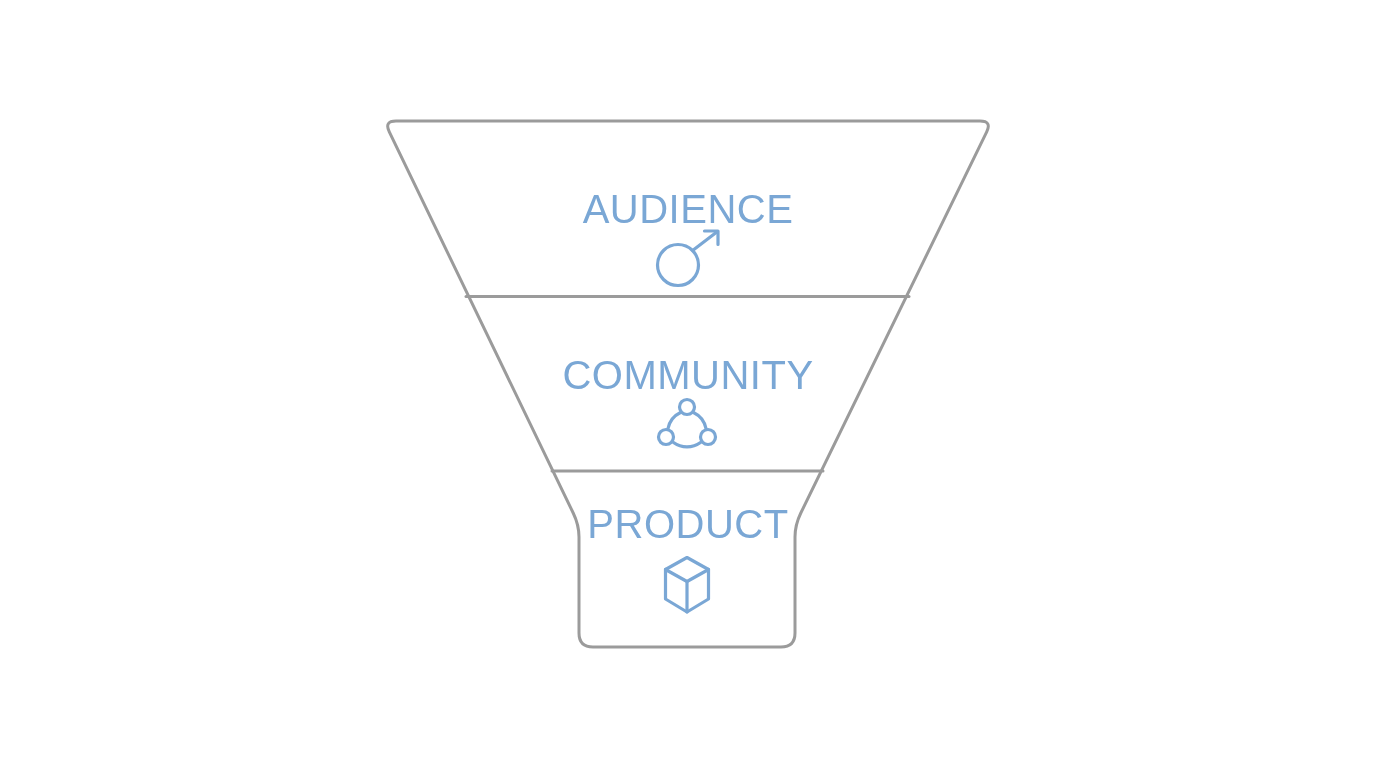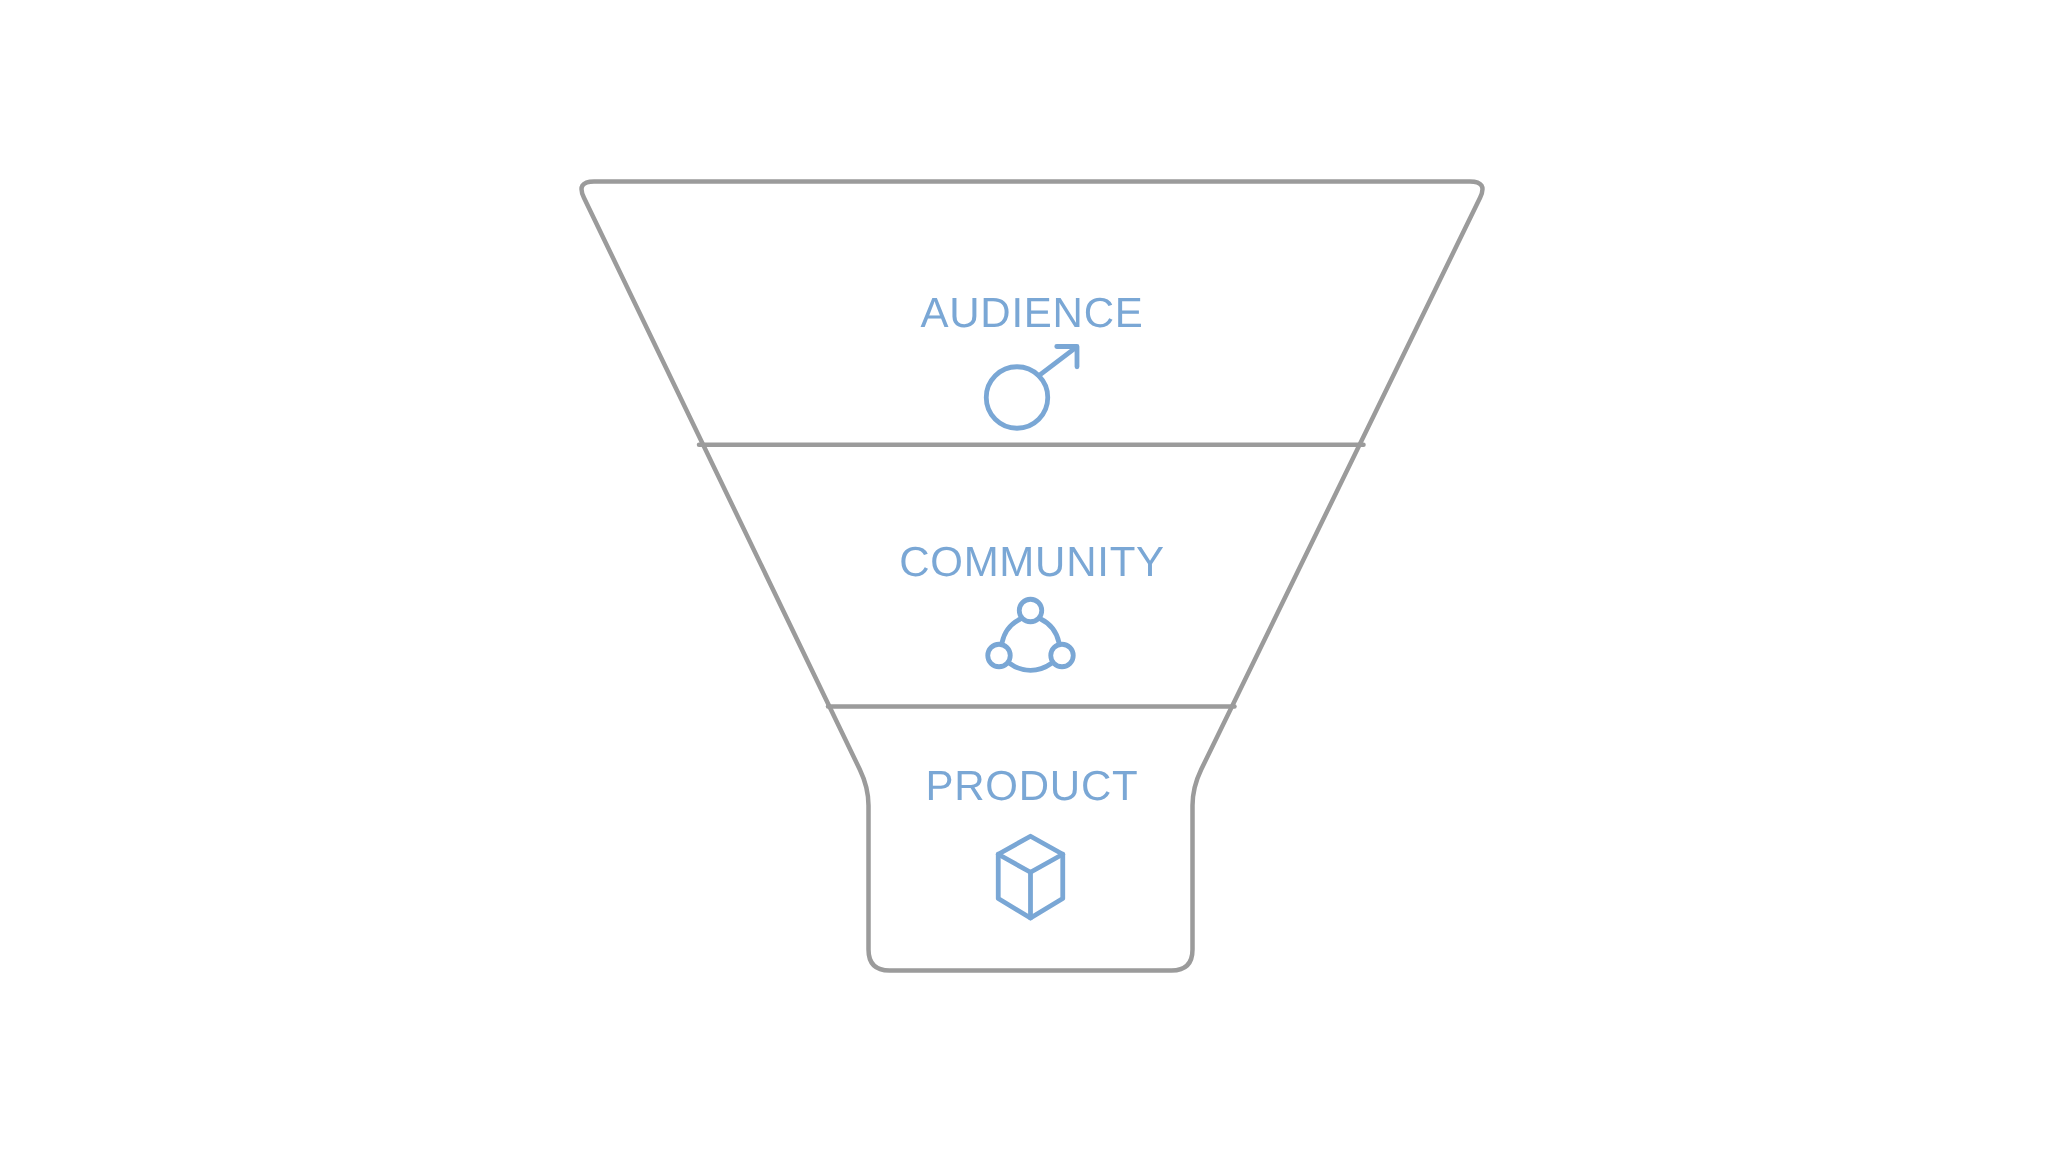--- a/index.html
+++ b/index.html
@@ -29,21 +29,21 @@
     stroke: var(--outline);
     stroke-width: 3;
     stroke-linejoin: round;
     stroke-linecap: round;
   }
   .stage-label {
     position: absolute;
     left: 0;
     width: 1376px;
     text-align: center;
-    font-size: 28px;
+    font-size: 40px;
     line-height: 36px;
     letter-spacing: 0.5px;
     font-weight: 400;
     color: var(--accent);
     user-select: none;
   }
   .label-audience  { top: 191px; }
   .label-community { top: 357px; }
   .label-product   { top: 506px; }
   .icon-svg {

